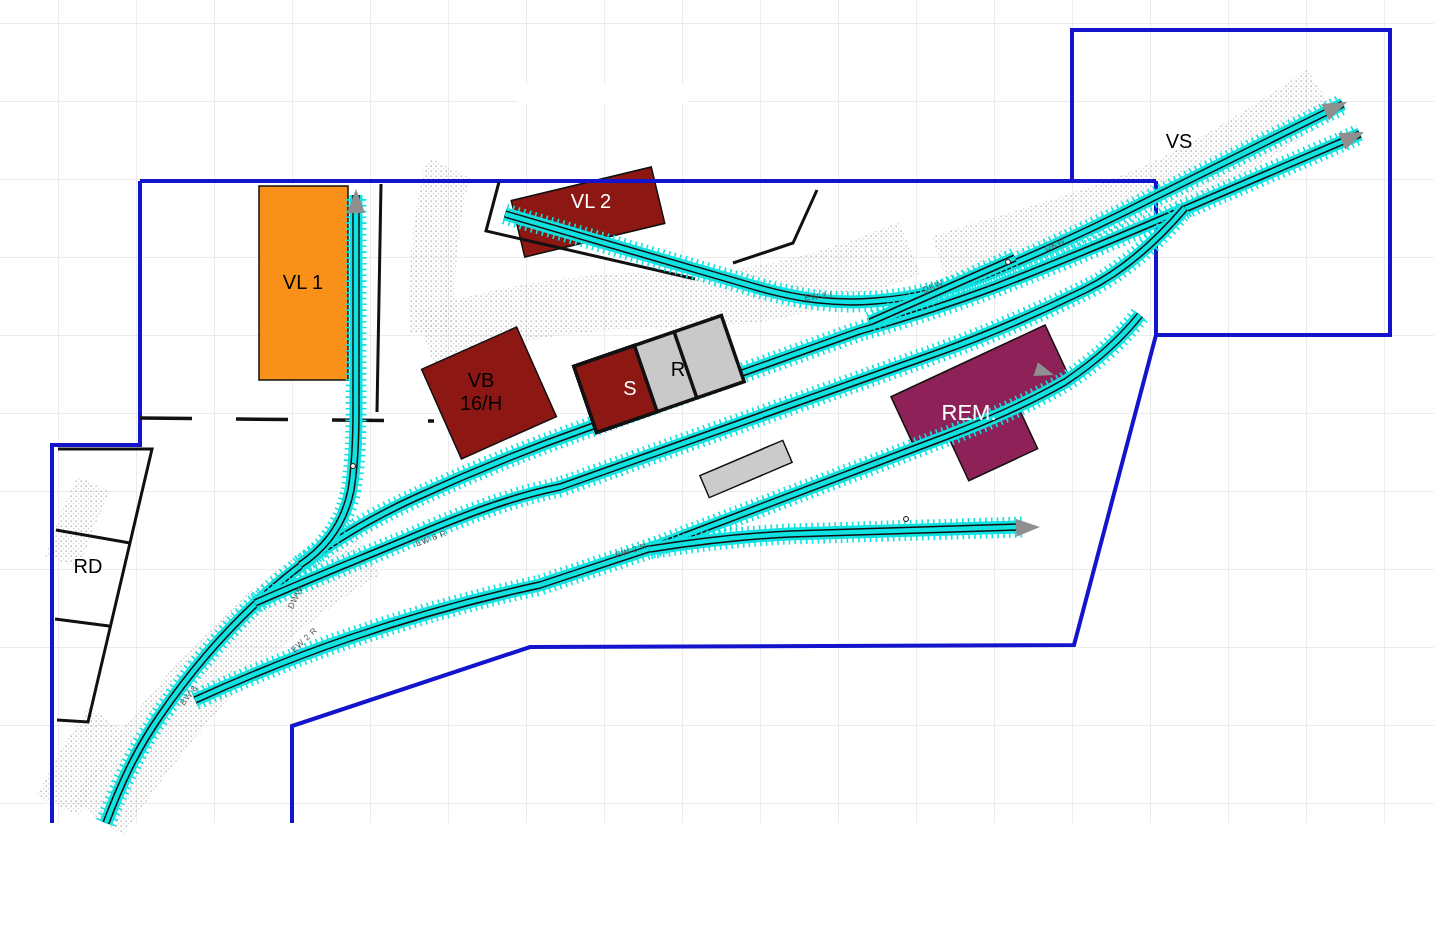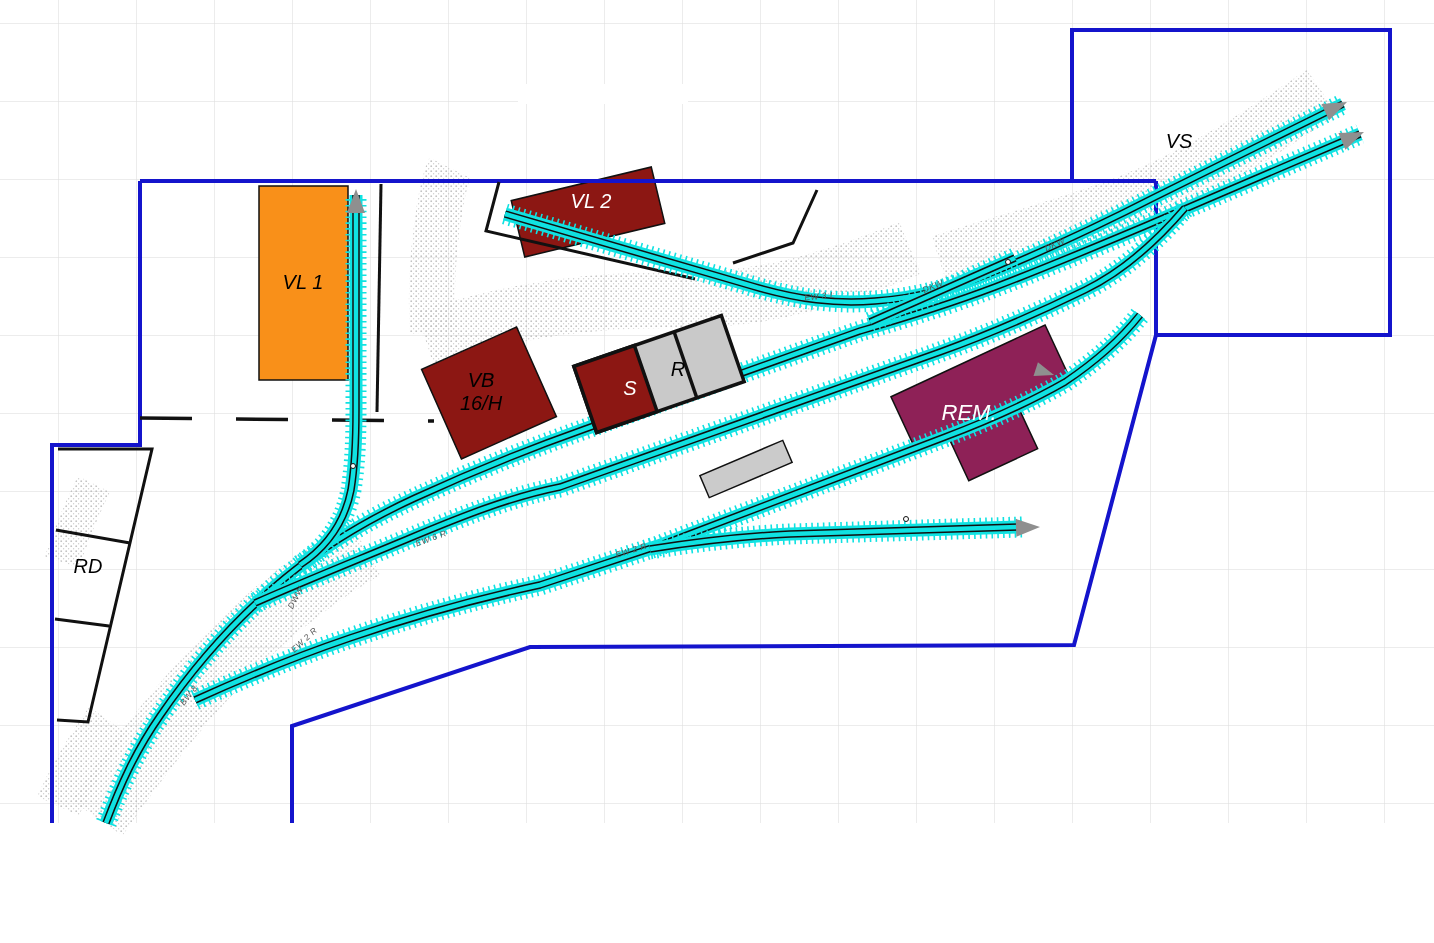--- a/index.html
+++ b/index.html
@@ -1,16 +1,16 @@
 <!DOCTYPE html>
 <html style="--track: #10E2E2;"><head>
 <meta charset="utf-8">
 <style>
   html,body{margin:0;padding:0;background:#ffffff;}
-  .stage{position:relative;width:1434px;height:943px;background:#ffffff;overflow:hidden;font-style:italic;}
+  .stage{position:relative;width:1434px;height:943px;background:#ffffff;overflow:hidden;}
   svg text{font-family:"Liberation Sans", sans-serif;}
   .big-label{font-size:20px;fill:#000000;}
   .white-label{font-size:20px;fill:#ffffff;}
   .tk-ties{stroke:var(--track,#10E2E2);stroke-width:21;fill:none;stroke-dasharray:1.6 4.2;stroke-linecap:butt;}
   .tk-bed{stroke:var(--track,#10E2E2);stroke-width:13;fill:none;}
   .tk-rail{stroke:#101010;stroke-width:7.5;fill:none;}
   .tk-core{stroke:var(--track,#10E2E2);stroke-width:4.5;fill:none;}
   .tlabel{font-size:8.5px;fill:#585858;letter-spacing:.5px;text-anchor:middle;}
 </style>
 </head>

